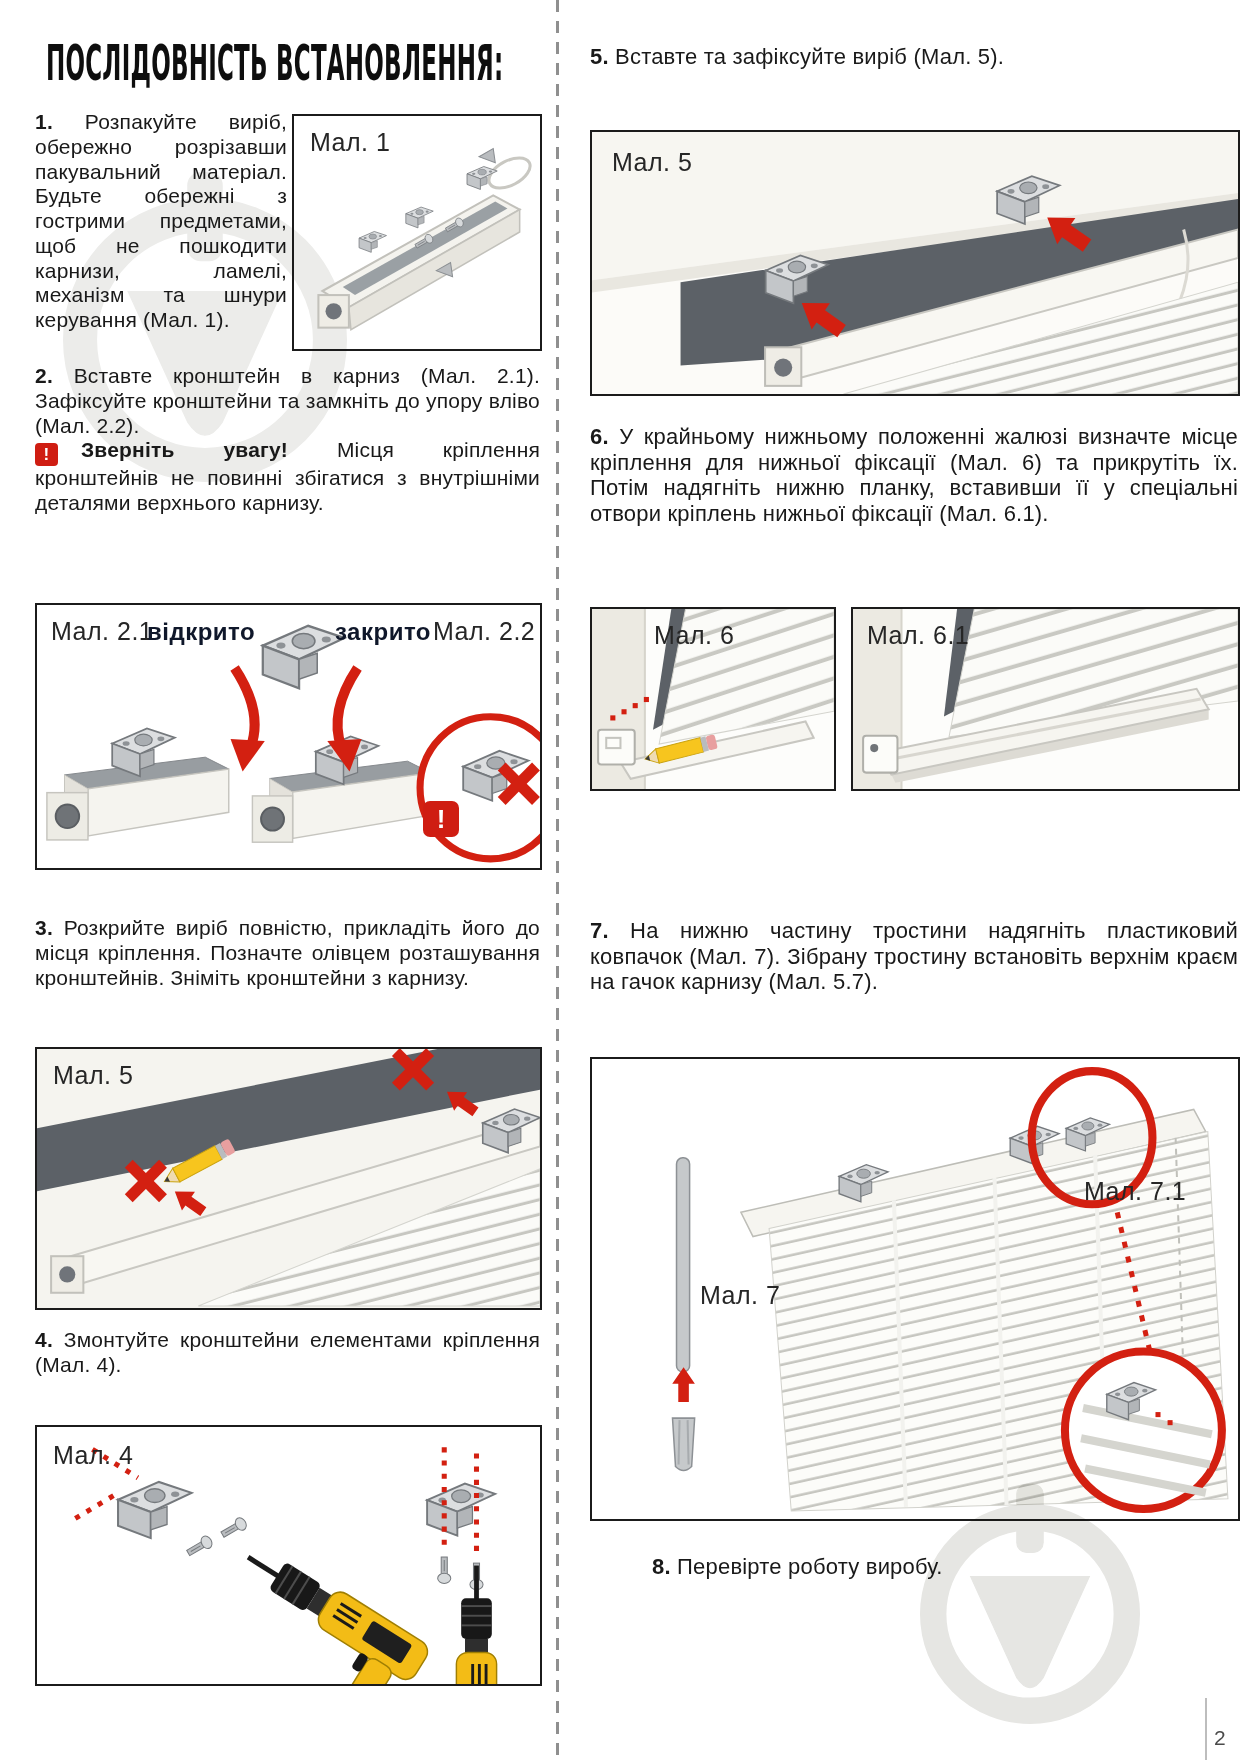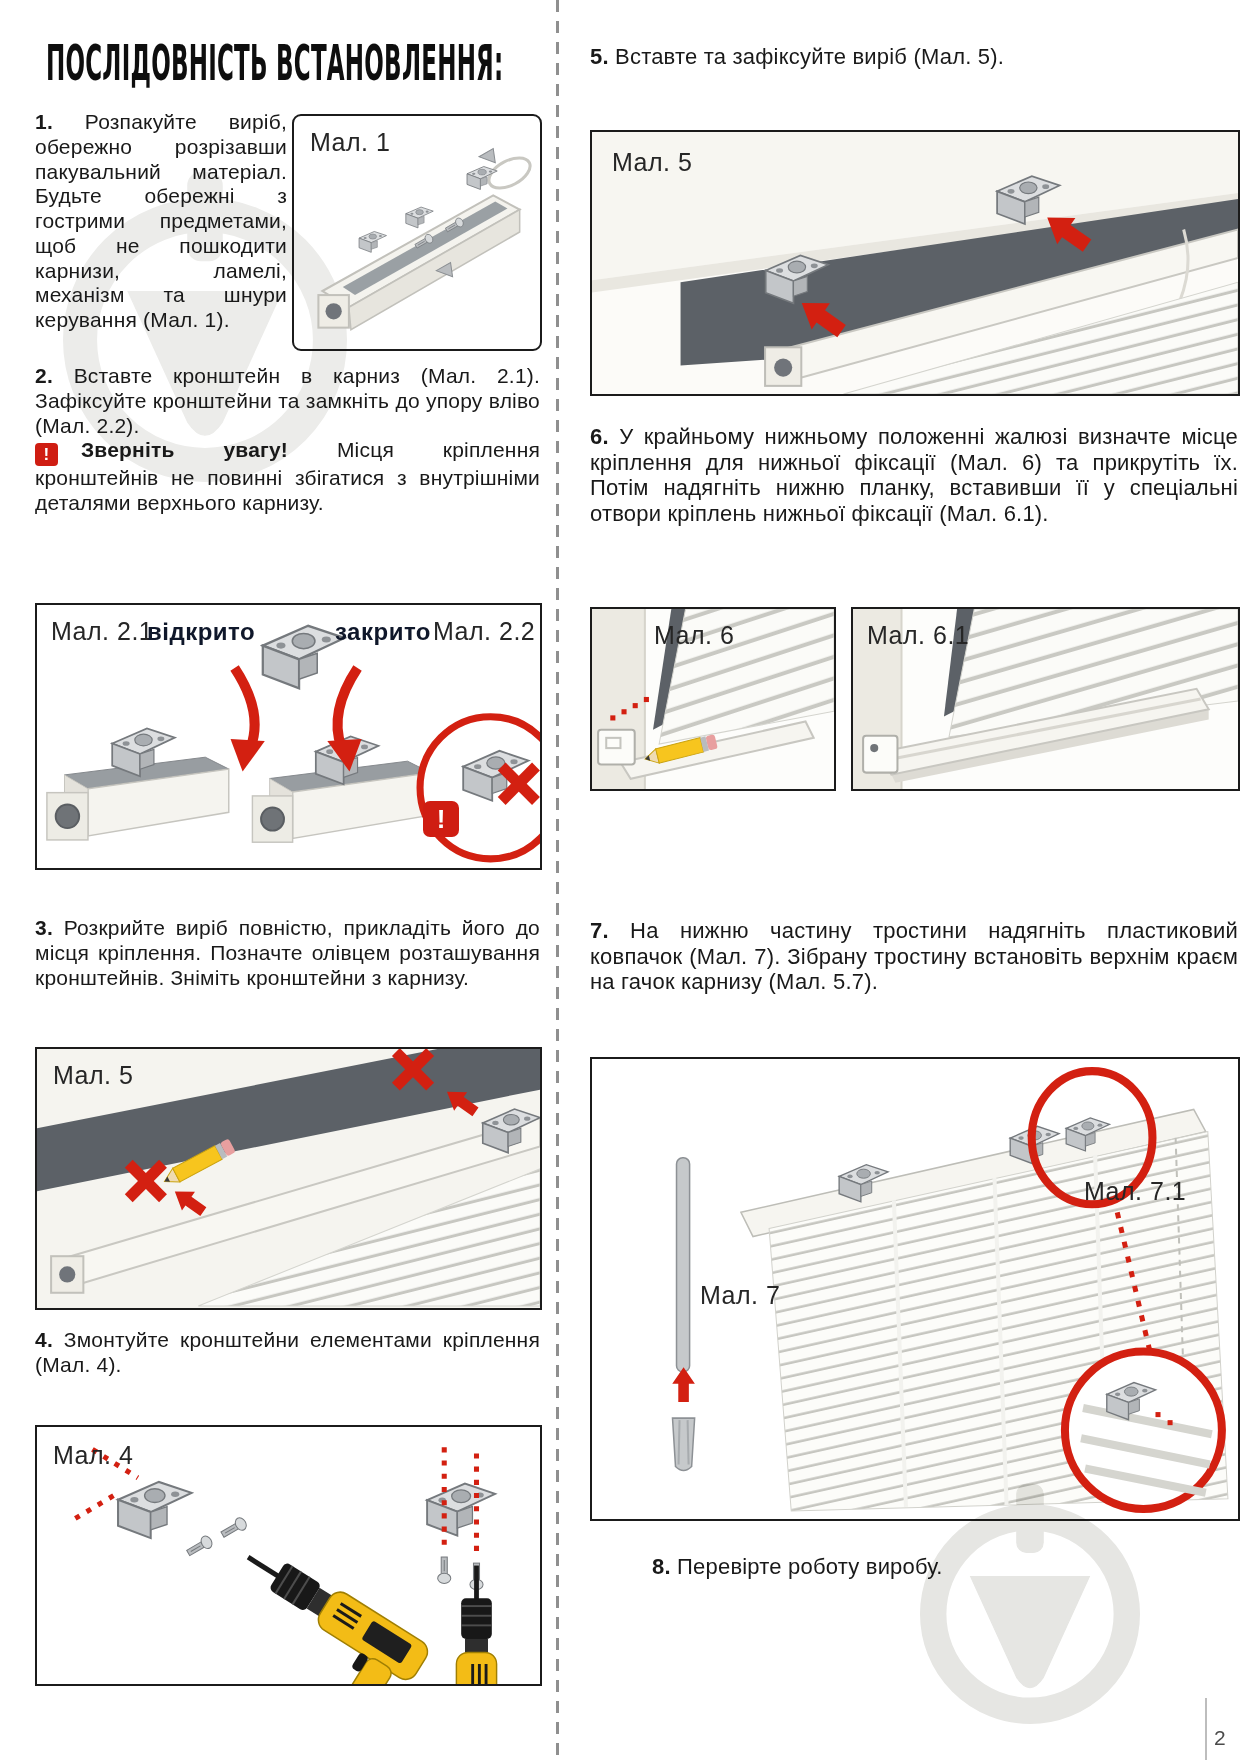--- a/index.html
+++ b/index.html
@@ -99,21 +99,21 @@
 
   <div class="title">ПОСЛІДОВНІСТЬ ВСТАНОВЛЕННЯ:</div>
 
   <div class="divider"></div>
 
   <div class="step col-l" style="left:35px;top:110px;width:252px;">
     <span class="stepnum">1.</span>
     <span>Розпакуйте виріб, обережно розрізавши пакувальний матеріал. Будьте обережні з гострими предметами, щоб не пошкодити карнизи, ламелі, механізм та шнури керування (Мал. 1).</span>
   </div>
 
-  <div class="fig" style="left:292px;top:114px;width:246px;height:233px;border-radius:9px;">
+  <div class="fig" style="left:292px;top:114px;width:246px;height:233px;">
     <svg viewBox="0 0 242 229" preserveAspectRatio="none">
       <polygon points="28,172 196,78 222,92 54,188" fill="#f4f3ee" stroke="#c2c1bb" stroke-width="2"></polygon>
       <polygon points="48,168 198,84 210,91 60,176" fill="#9aa0a4"></polygon>
       <polygon points="54,188 222,92 222,114 56,210" fill="#e7e5de" stroke="#c2c1bb" stroke-width="1.5"></polygon>
       <rect x="24" y="176" width="30" height="32" fill="#efede6" stroke="#c2c1bb" stroke-width="2"></rect>
       <circle cx="39" cy="192" r="8" fill="#70747a"></circle>
       <ellipse cx="212" cy="56" rx="22" ry="12" transform="rotate(-28 212 56)" fill="none" stroke="#c9c8c2" stroke-width="3"></ellipse>
       <use href="#bracket" transform="translate(62,112) scale(0.5)"></use>
       <use href="#bracket" transform="translate(108,88) scale(0.5)"></use>
       <use href="#bracket" transform="translate(168,48) scale(0.55)"></use>

